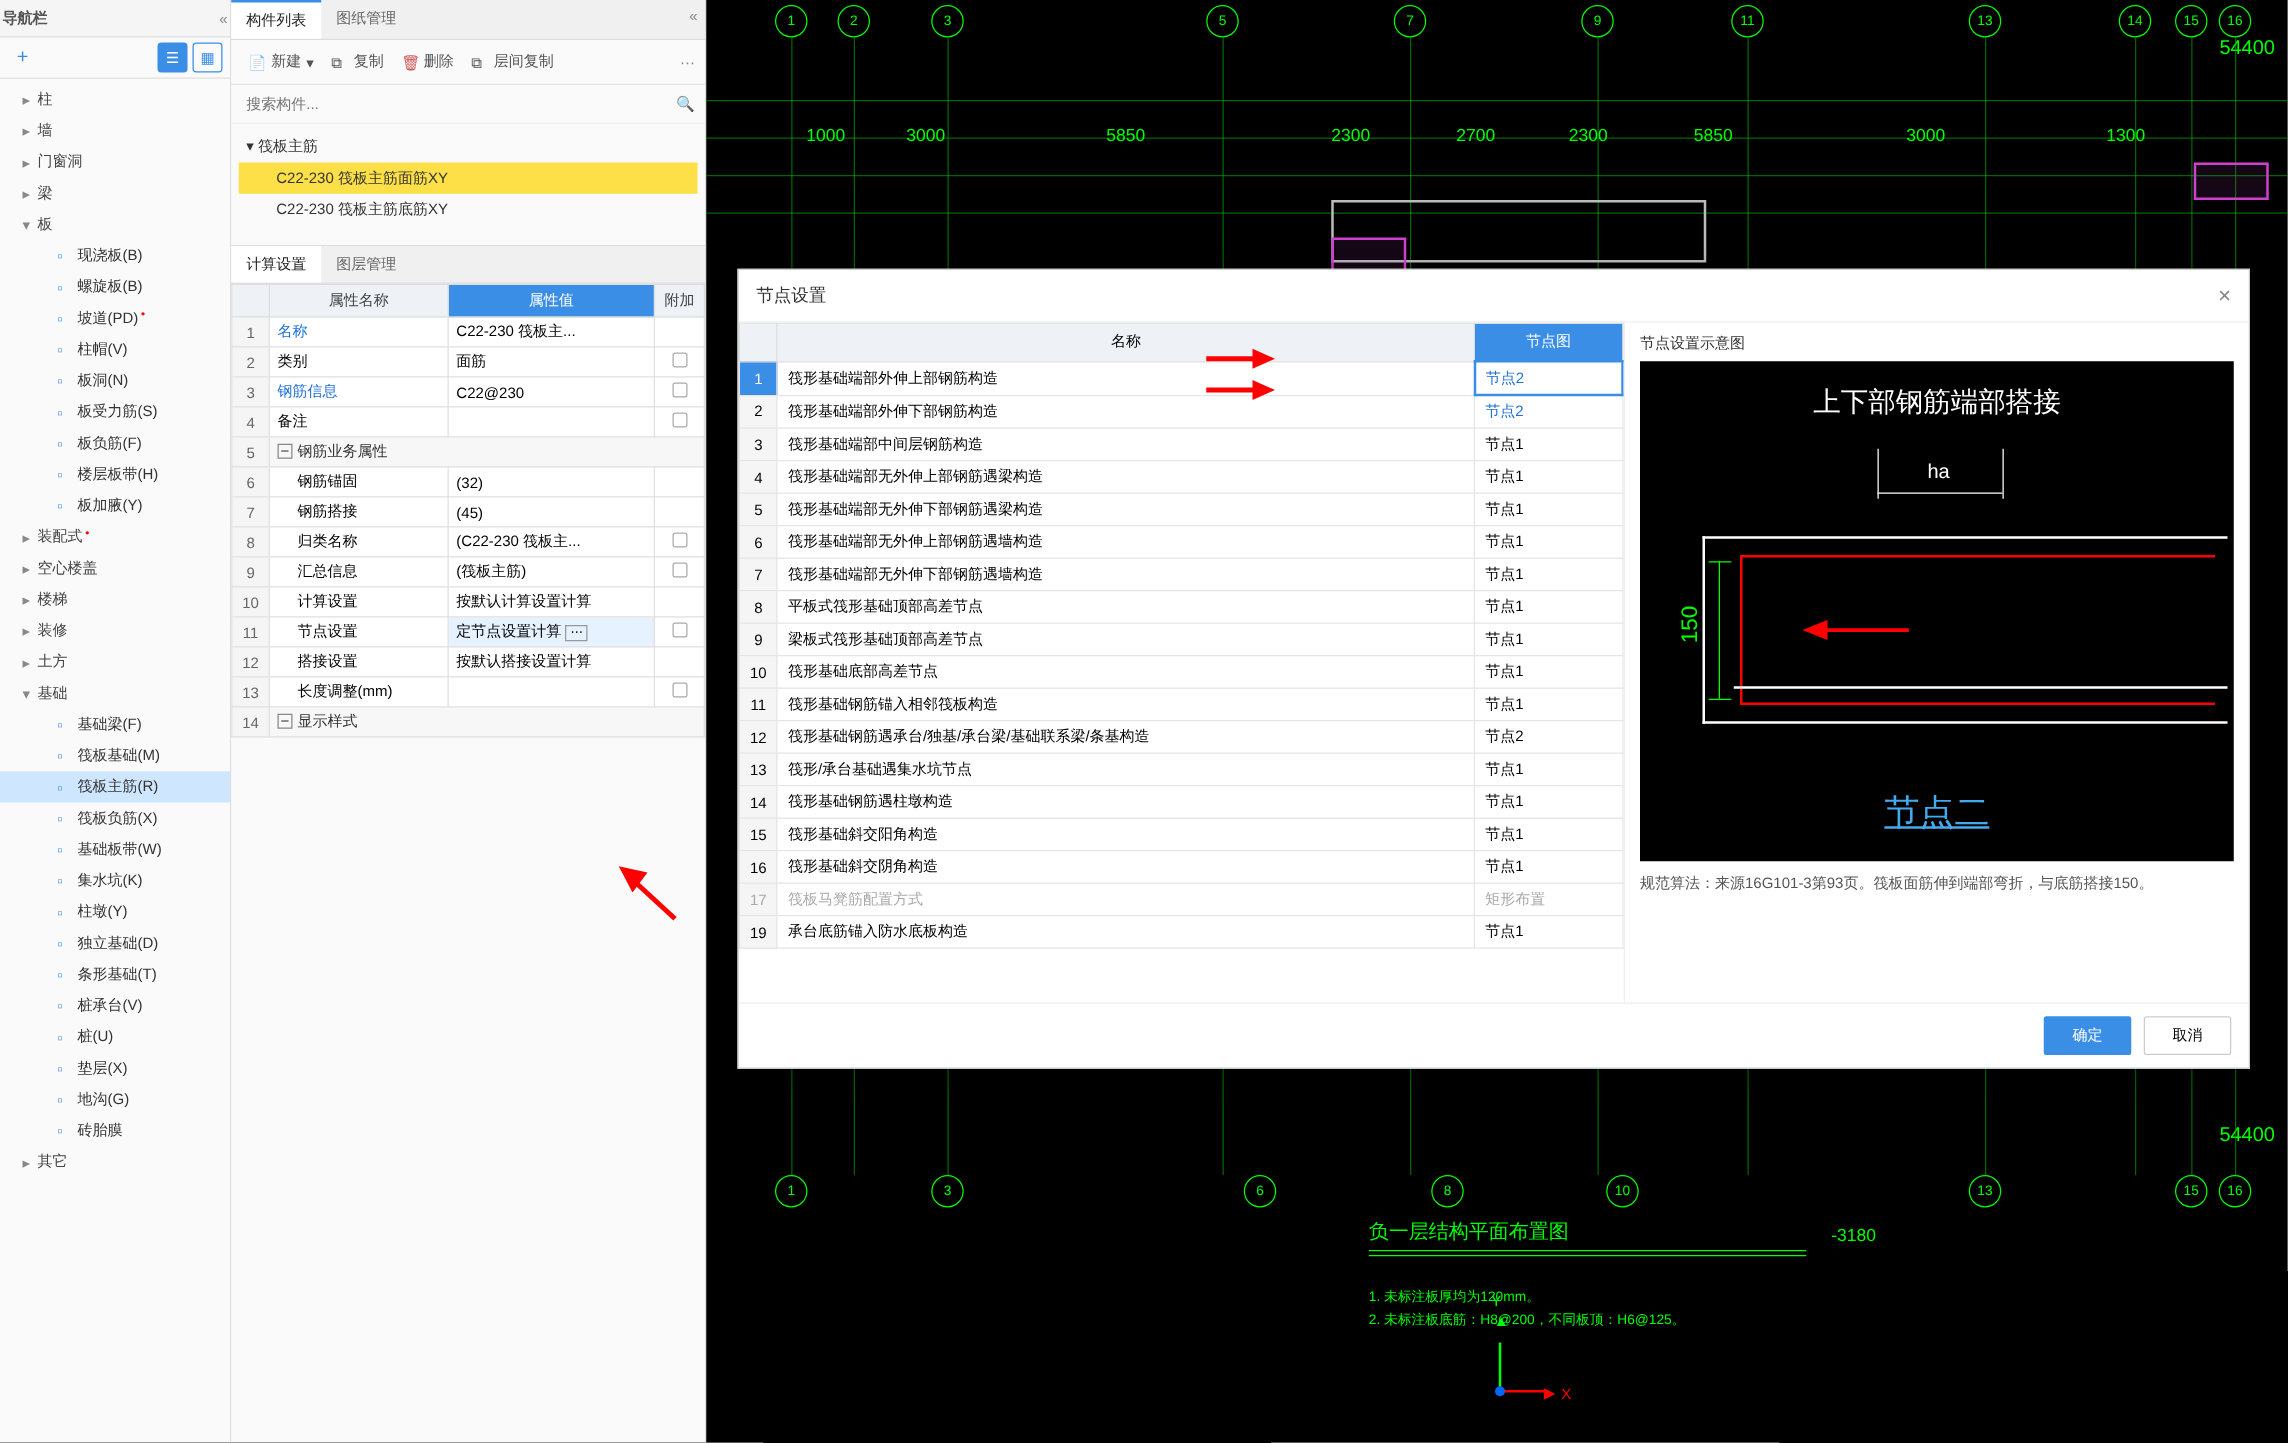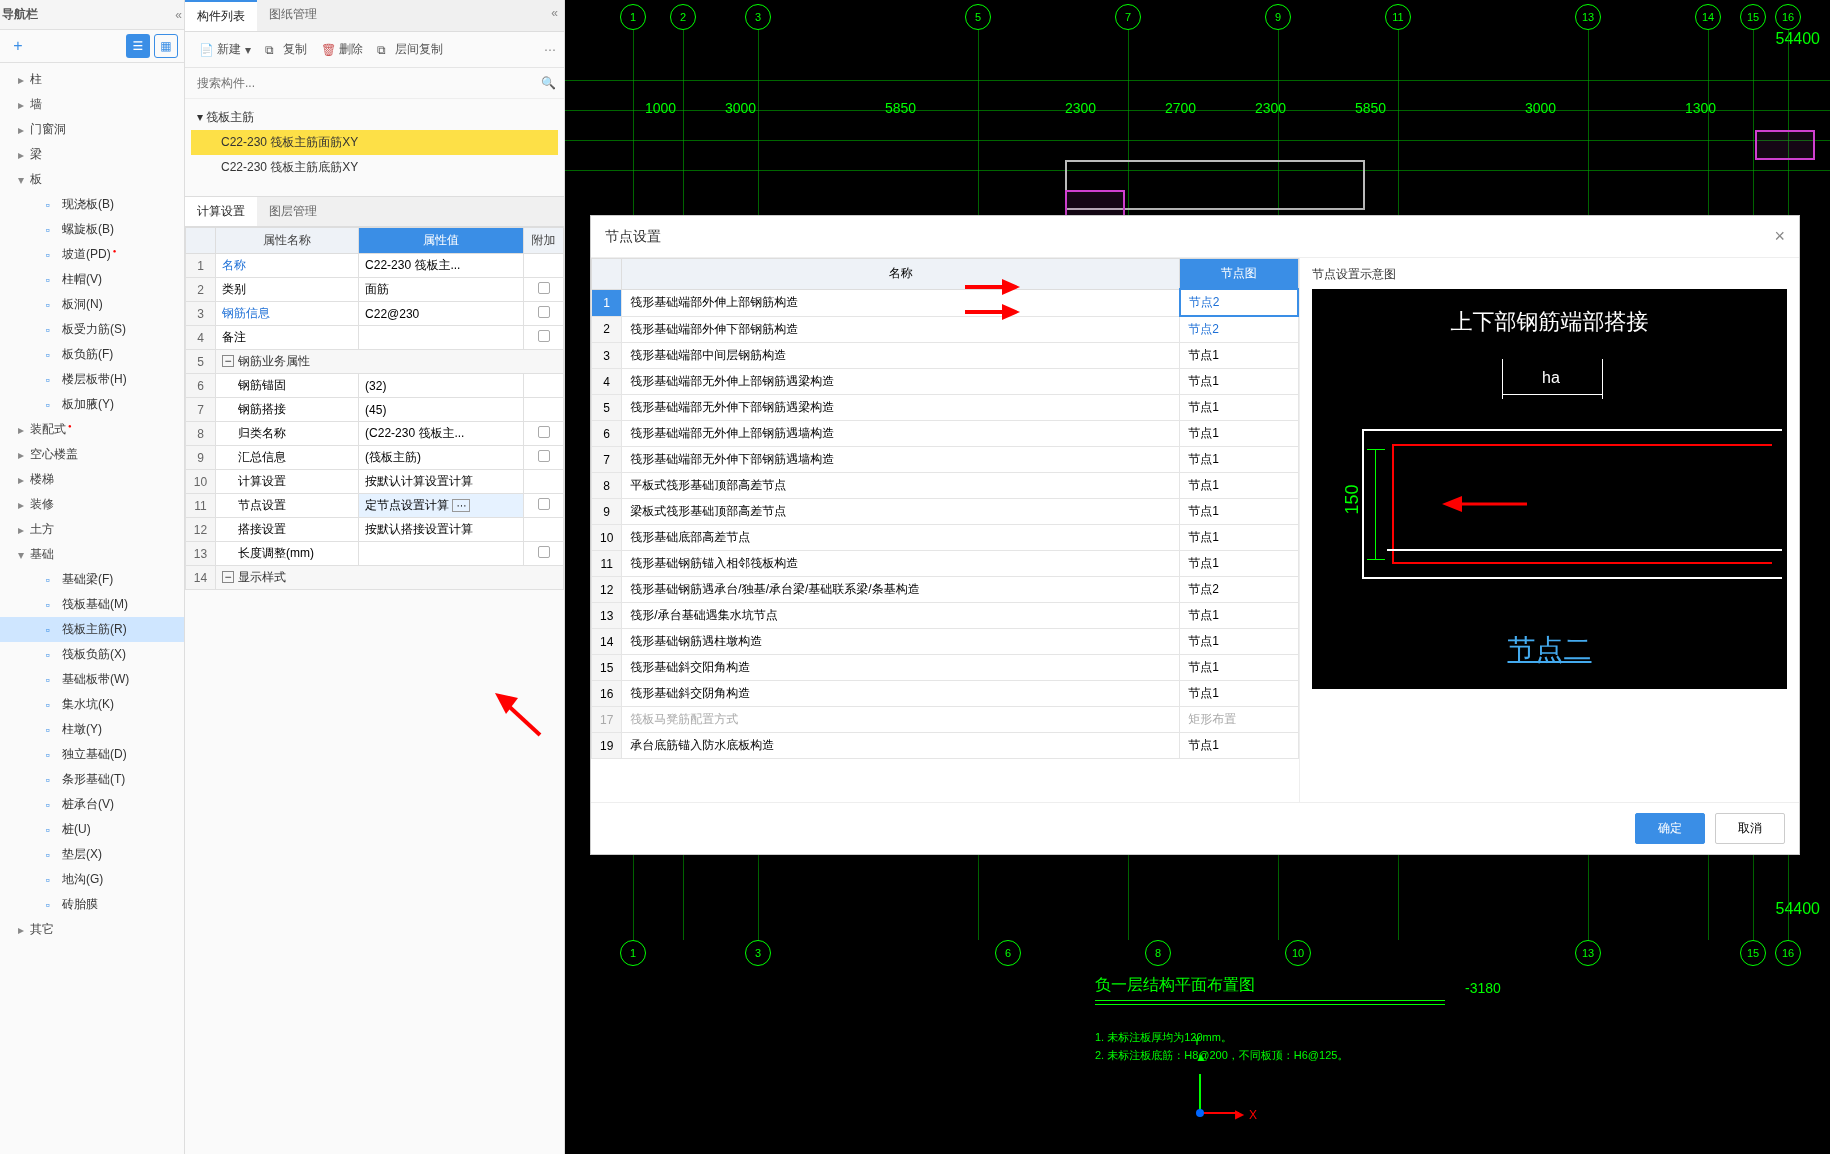--- a/index.html
+++ b/index.html
@@ -590,20 +590,21 @@
         <div style="position:absolute; left:55px; top:270px; width:18px; height:1px; background:#0f0;"></div>
         <div style="position:absolute; left:63px; top:160px; width:1px; height:110px; background:#0f0;"></div>
 
         <svg style="position:absolute; left:130px; top:200px;" width="90" height="30">
             <line x1="85" y1="15" x2="15" y2="15" stroke="#f00" stroke-width="3"></line>
             <polygon points="0,15 20,7 20,23" fill="#f00"></polygon>
           </svg>
 
         <div class="preview-text" style="left:50%; transform:translateX(-50%); bottom:20px; font-size:28px; color:#4ae; text-decoration:underline;">节点二</div>
       </div>
+      <div style="margin-top:8px; color:#555; line-height:1.5;">规范算法：来源16G101-3第93页。筏板面筋伸到端部弯折，与底筋搭接150。</div>
     </div>
   </div>
   <div class="dialog-footer">
     <button class="btn btn-primary">确定</button>
     <button class="btn">取消</button>
   </div>
 </div>
 
 <svg class="red-arrow" style="left:960px; top:275px;" width="60" height="24">
     <line x1="5" y1="12" x2="45" y2="12" stroke="#f00" stroke-width="4"></line>

